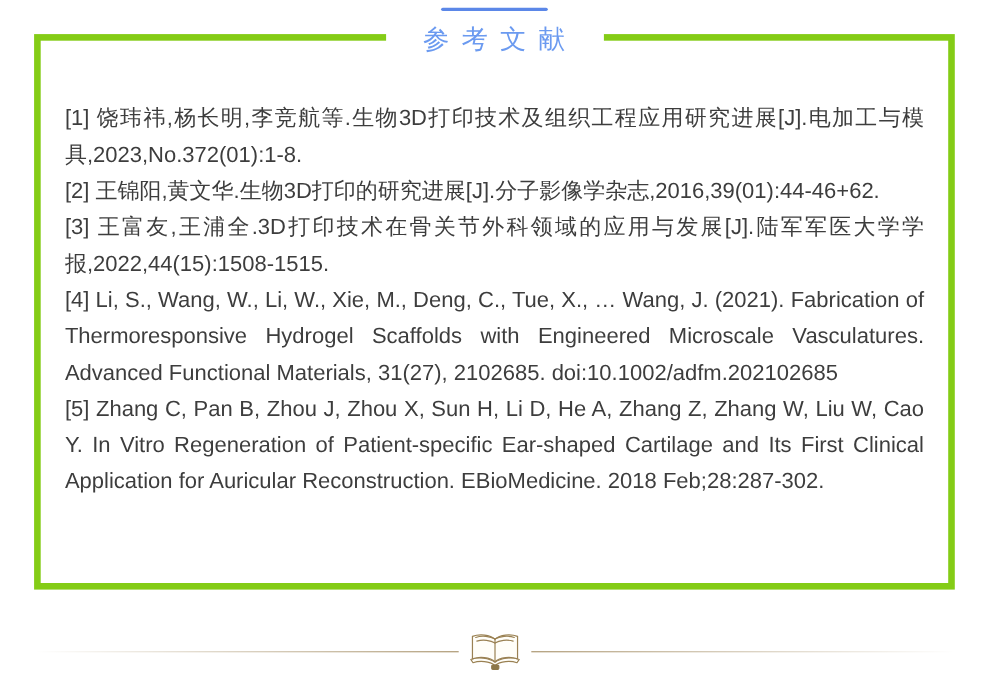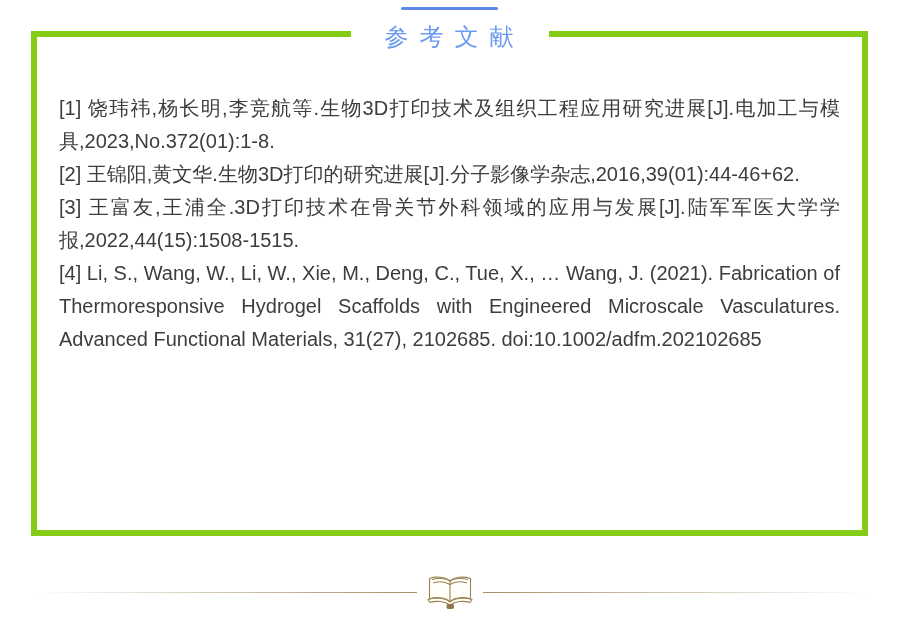--- a/index.html
+++ b/index.html
@@ -95,20 +95,21 @@
 
   <div class="accent-bar"></div>
 
   <div class="ref-box">
     <h1 class="page-title">参考文献</h1>
     <div class="refs">
       <p class="ref">[1] 饶玮祎,杨长明,李竞航等.生物3D打印技术及组织工程应用研究进展[J].电加工与模具,2023,No.372(01):1-8.</p>
       <p class="ref">[2] 王锦阳,黄文华.生物3D打印的研究进展[J].分子影像学杂志,2016,39(01):44-46+62.</p>
       <p class="ref">[3] 王富友,王浦全.3D打印技术在骨关节外科领域的应用与发展[J].陆军军医大学学报,2022,44(15):1508-1515.</p>
       <p class="ref">[4] Li, S., Wang, W., Li, W., Xie, M., Deng, C., Tue, X., … Wang, J. (2021). Fabrication of Thermoresponsive Hydrogel Scaffolds with Engineered Microscale Vasculatures. Advanced Functional Materials, 31(27), 2102685. doi:10.1002/adfm.202102685</p>
+      <p class="ref">[5] Zhang C, Pan B, Zhou J, Zhou X, Sun H, Li D, He A, Zhang Z, Zhang W, Liu W, Cao Y. In Vitro Regeneration of Patient-specific Ear-shaped Cartilage and Its First Clinical Application for Auricular Reconstruction. EBioMedicine. 2018 Feb;28:287-302.</p>
     </div>
   </div>
 
   <div class="footer">
     <div class="footer-line left"></div>
     <div class="book-wrap">
       <svg width="50" height="36" viewBox="0 0 50 36" aria-hidden="true">
         <g fill="#fffef9" stroke="#9a8153" stroke-width="1.1" stroke-linejoin="round" stroke-linecap="round">
           <path d="M25 28 C20 24, 9 23, 3 25.5 L5 28.5 C11 26.5, 20 27, 25 31 C30 27, 39 26.5, 45 28.5 L47 25.5 C41 23, 30 24, 25 28 Z"></path>
           <path d="M25 7 C20.5 3, 11 2, 4.5 4.5 L4.5 25 C11 22.5, 20.5 23.5, 25 27.5 C29.5 23.5, 39 22.5, 45.5 25 L45.5 4.5 C39 2, 29.5 3, 25 7 Z"></path>

